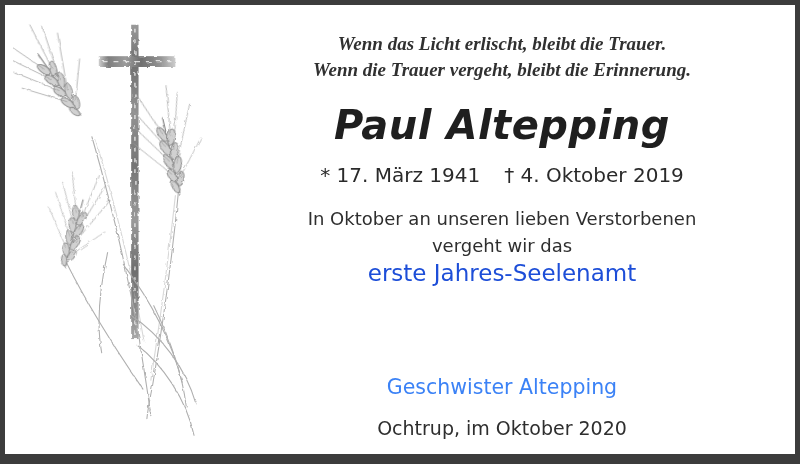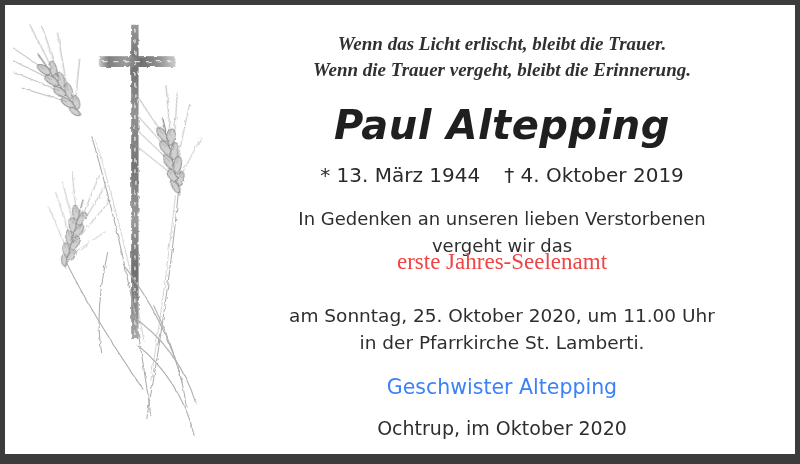--- a/index.html
+++ b/index.html
@@ -55,25 +55,24 @@
     line-height: 28px;
     color: #2a2a2a;
   }
   .dates .death { margin-left: 24px; text-align: right; }
   .intro {
     top: 200px;
     font-size: 18px;
     line-height: 27px;
   }
   .event {
-    top: 242px;
+    top: 253px;
     font-size: 23px;
     line-height: 30px;
-    color: #ef4444;
-    font-family: Liberation Serif, serif;
+    color: #1d4ed8;
   }
   .when {
     top: 297px;
     font-size: 18.5px;
     line-height: 27px;
   }
   .family {
     top: 369px;
     font-size: 20.5px;
     line-height: 27px;
@@ -170,33 +169,29 @@
   <div class="textcol">
 
     <div class="block quote">
       <div>Wenn das Licht erlischt, bleibt die Trauer.</div>
       <div>Wenn die Trauer vergeht, bleibt die Erinnerung.</div>
     </div>
 
     <div class="block name">Paul Altepping</div>
 
     <div class="block dates">
-      <span class="birth">* 13. März 1944</span><span class="death">† 4. Oktober 2019</span>
+      <span class="birth">* 17. März 1941</span><span class="death">† 4. Oktober 2019</span>
     </div>
 
     <div class="block intro">
-      <div>In Gedenken an unseren lieben Verstorbenen</div>
+      <div>In Oktober an unseren lieben Verstorbenen</div>
       <div>vergeht wir das</div>
     </div>
 
     <div class="block event">erste Jahres-Seelenamt</div>
 
-    <div class="block when">
-      <div>am Sonntag, 25. Oktober 2020, um 11.00 Uhr</div>
-      <div>in der Pfarrkirche St. Lamberti.</div>
-    </div>
 
     <div class="block family">Geschwister Altepping</div>
 
     <div class="block place">Ochtrup, im Oktober 2020</div>
 
   </div>
 </div>
 
 </body></html>

